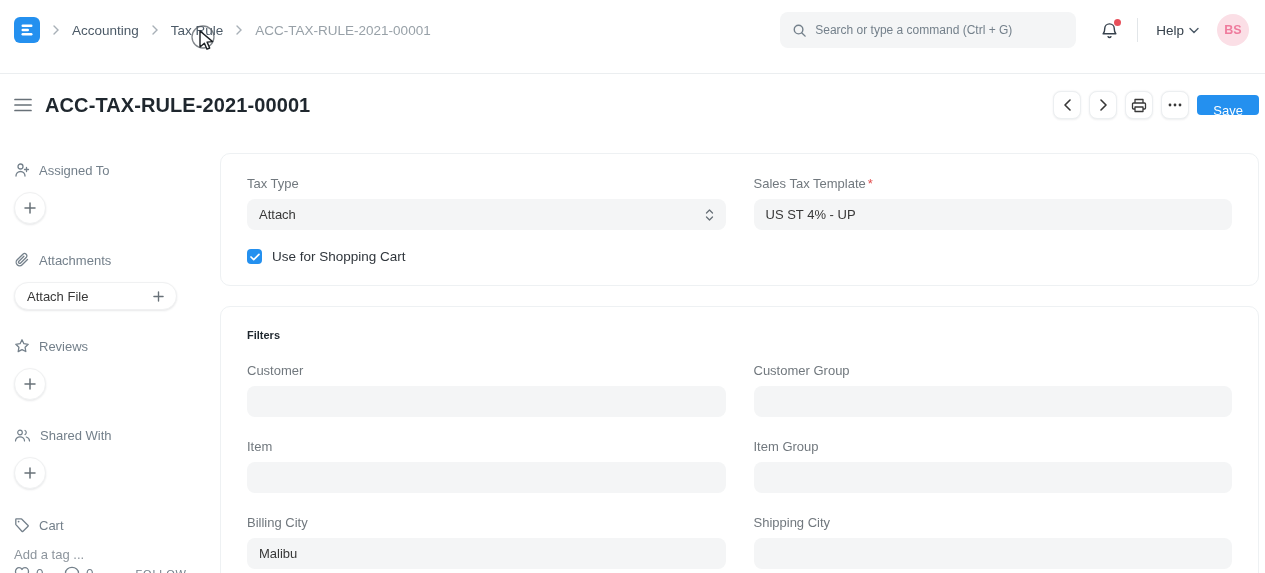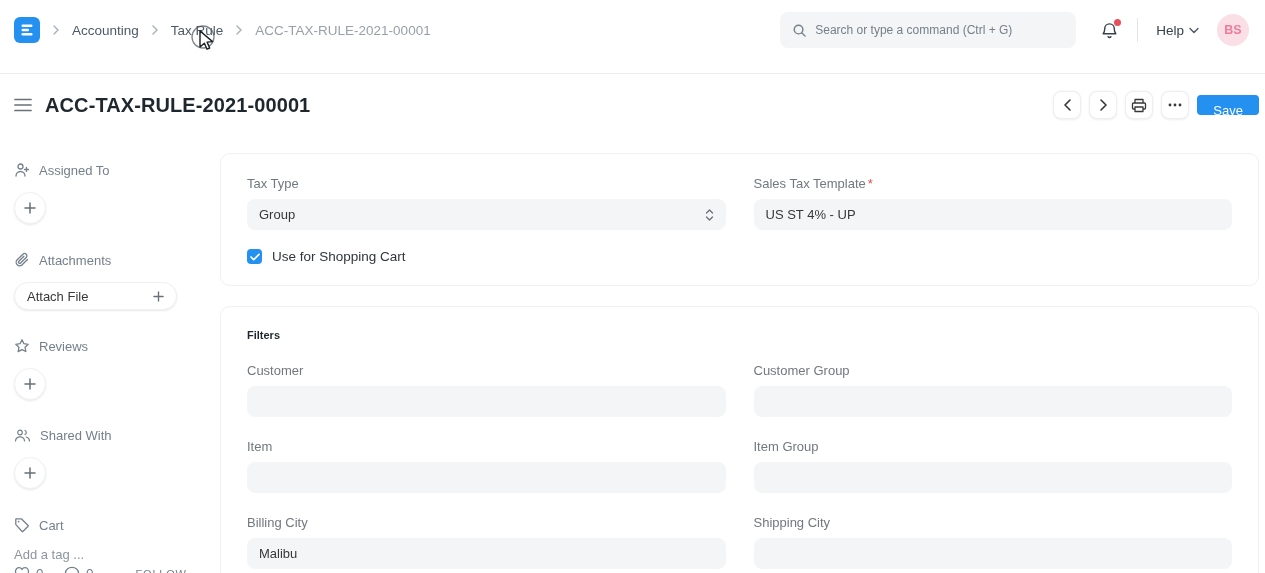--- a/index.html
+++ b/index.html
@@ -292,21 +292,21 @@
       </div>
     </aside>
 
     <main class="main">
 
       <section class="card card-1">
         <div class="grid2">
           <div>
             <label class="field-label">Tax Type</label>
             <div class="select-box">
-              <span>Group</span>
+              <span>Attach</span>
               <span style="display:flex;">
                 <svg width="9" height="14" viewBox="0 0 9 14" fill="none" stroke="#687178" stroke-width="1.3" stroke-linecap="round" stroke-linejoin="round">
                     <path d="M1.5 5l3-3 3 3M1.5 9l3 3 3-3"></path>
                   </svg>
               </span>
             </div>
           </div>
           <div>
             <label class="field-label"><span>Sales Tax Template</span><span class="req">*</span></label>
             <input class="text-input" type="text" value="US ST 4% - UP" style="">

